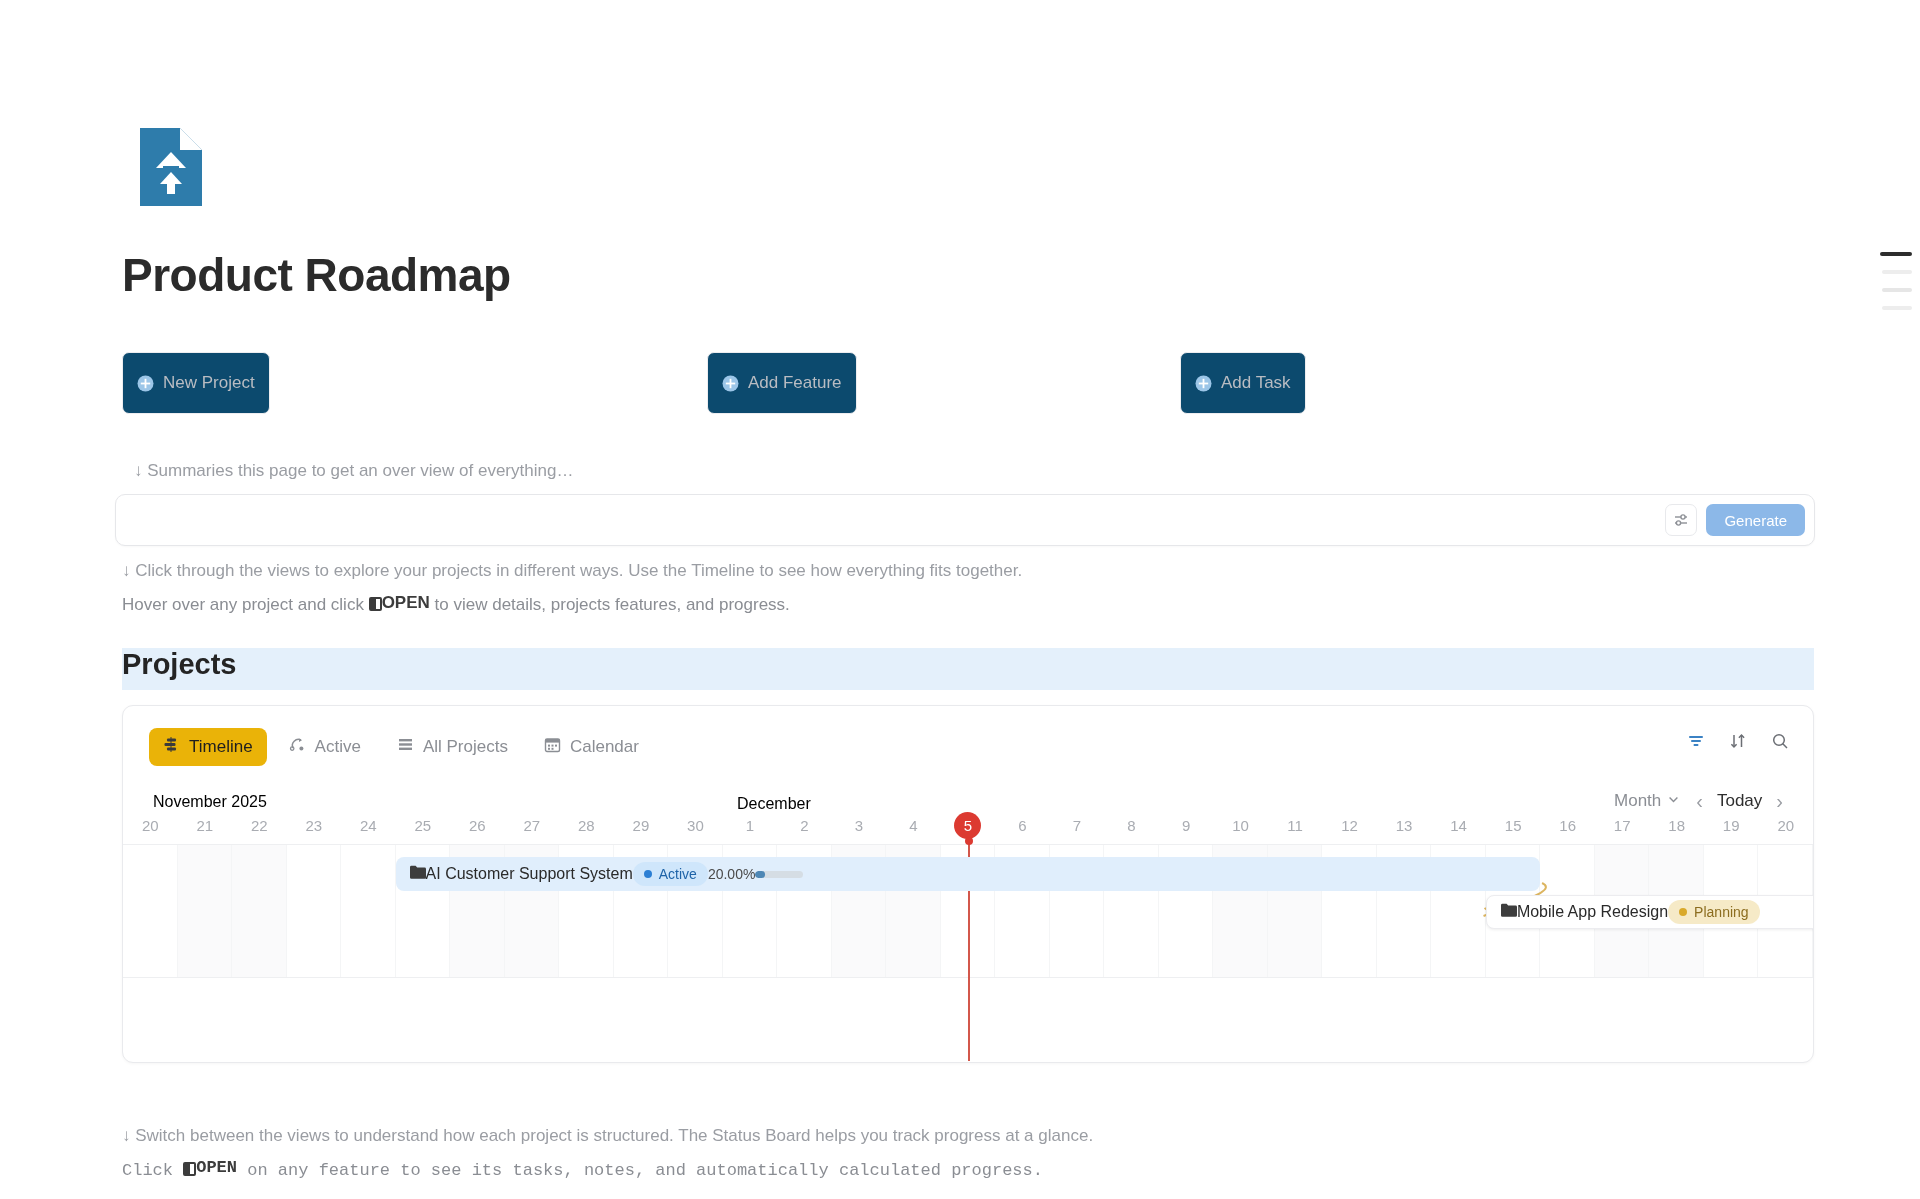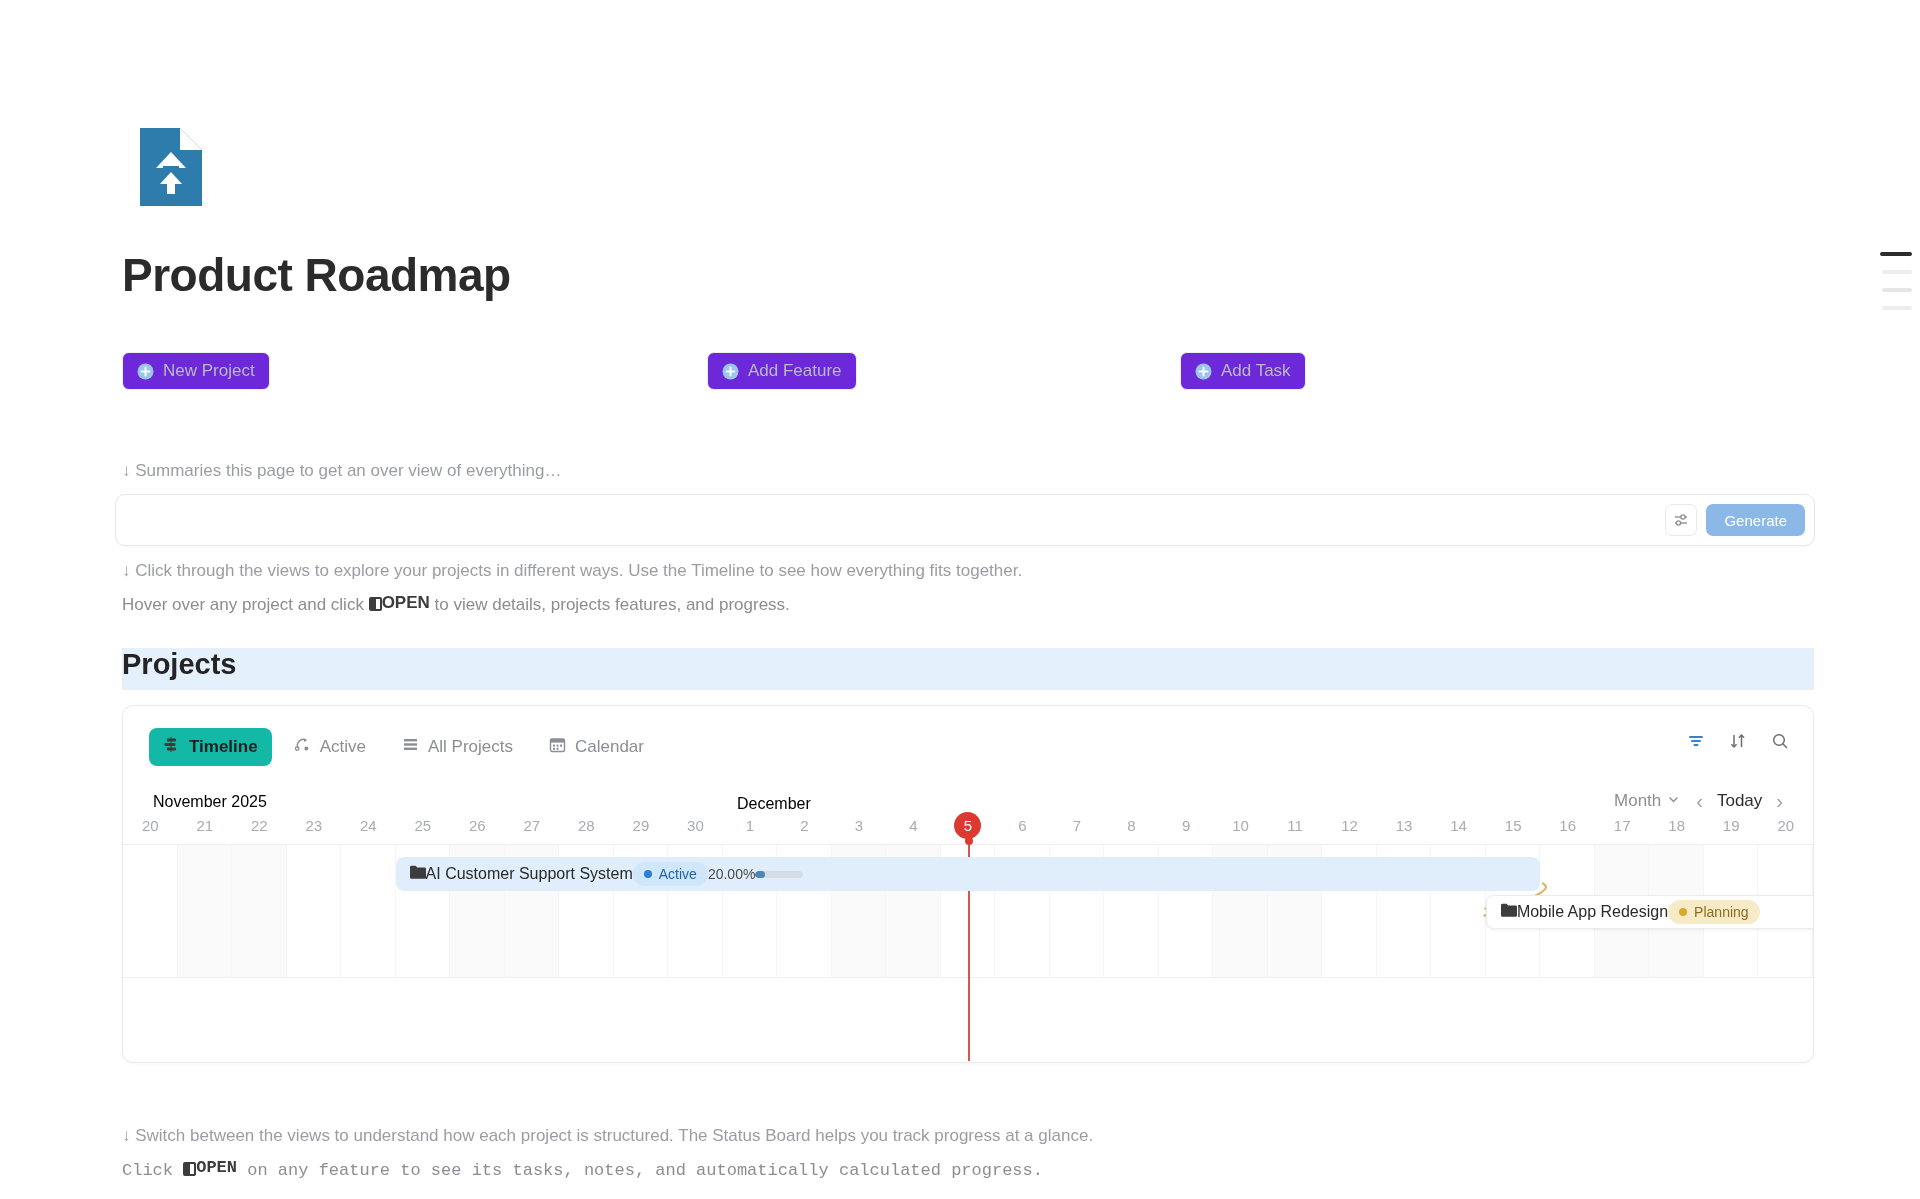--- a/index.html
+++ b/index.html
@@ -15,34 +15,34 @@
   .logo { position: absolute; left: 140px; top: 128px; width: 62px; height: 78px; }
   .page-title {
     position: absolute; left: 122px; top: 248px;
     font-size: 46px; font-weight: bold; color: #2b2b2b; letter-spacing: -0.5px;
   }
 
   
   .action-row { position: absolute; left: 122px; top: 352px; width: 1300px; height: 44px; }
   .action-btn {
     position: absolute; display: flex; align-items: center; gap: 9px;
-    padding: 8px 14px; border-radius: 7px;
-    background: #6d28d9; border: 1px solid #ededf0;
+    padding: 20px 14px; border-radius: 7px;
+    background: #0c4a6e; border: 1px solid #ededf0;
     font-size: 17px; color: #b9bcc2; cursor: pointer; white-space: nowrap;
   }
   .action-btn .plus-ic { width: 17px; height: 17px; flex: none; }
   .btn-new  { left: 0px; }
   .btn-feat { left: 585px; }
   .btn-task { left: 1058px; }
 
   
   .hint {
     position: absolute; font-size: 17px; color: #9a9da3; white-space: nowrap;
   }
-  .hint-summaries { left: 122px; top: 461px; text-align: right; }
+  .hint-summaries { left: 134px; top: 461px; text-align: right; }
 
   .gen-wrap {
     position: absolute; left: 115px; top: 494px; width: 1700px; height: 52px;
     background: #ffffff; border: 1px solid #e6e7ea; border-radius: 10px;
     box-shadow: 0 1px 2px rgba(0,0,0,0.03);
     display: flex; align-items: center; justify-content: flex-end; gap: 9px;
     padding-right: 9px;
   }
   .gen-input {
     position: absolute; left: 14px; top: 0; height: 100%; width: 1550px;
@@ -87,21 +87,21 @@
     box-shadow: 0 1px 3px rgba(0,0,0,0.04); overflow: hidden;
   }
 
   
   .tabs { position: absolute; left: 26px; top: 22px; display: flex; gap: 8px; align-items: center; }
   .tab {
     display: flex; align-items: center; gap: 9px;
     padding: 8px 14px; border-radius: 8px; cursor: pointer;
     font-size: 17px; color: #8b8e94; white-space: nowrap;
   }
-  .tab.active { background: #14b8a6; color: #1f1f1f; font-weight: bold; }
+  .tab.active { background: #eab308; color: #1f1f1f; }
   .tab svg { flex: none; }
 
   .panel-tools { position: absolute; right: 24px; top: 26px; display: flex; gap: 24px; align-items: center; }
   .tool-ic { cursor: pointer; display: flex; }
 
   .tl-ctrls { position: absolute; right: 30px; top: 790px; display: flex; align-items: center; gap: 16px; }
   .tl-month-sel { display: flex; align-items: center; gap: 6px; font-size: 17px; color: #8b8e94; cursor: pointer; }
   .tl-nav { display: flex; align-items: center; gap: 14px; }
   .tl-nav .arw { font-size: 20px; color: #9b9ea4; cursor: pointer; line-height: 1; }
   .tl-today { font-size: 17px; color: #2e2e2e; cursor: pointer; }

